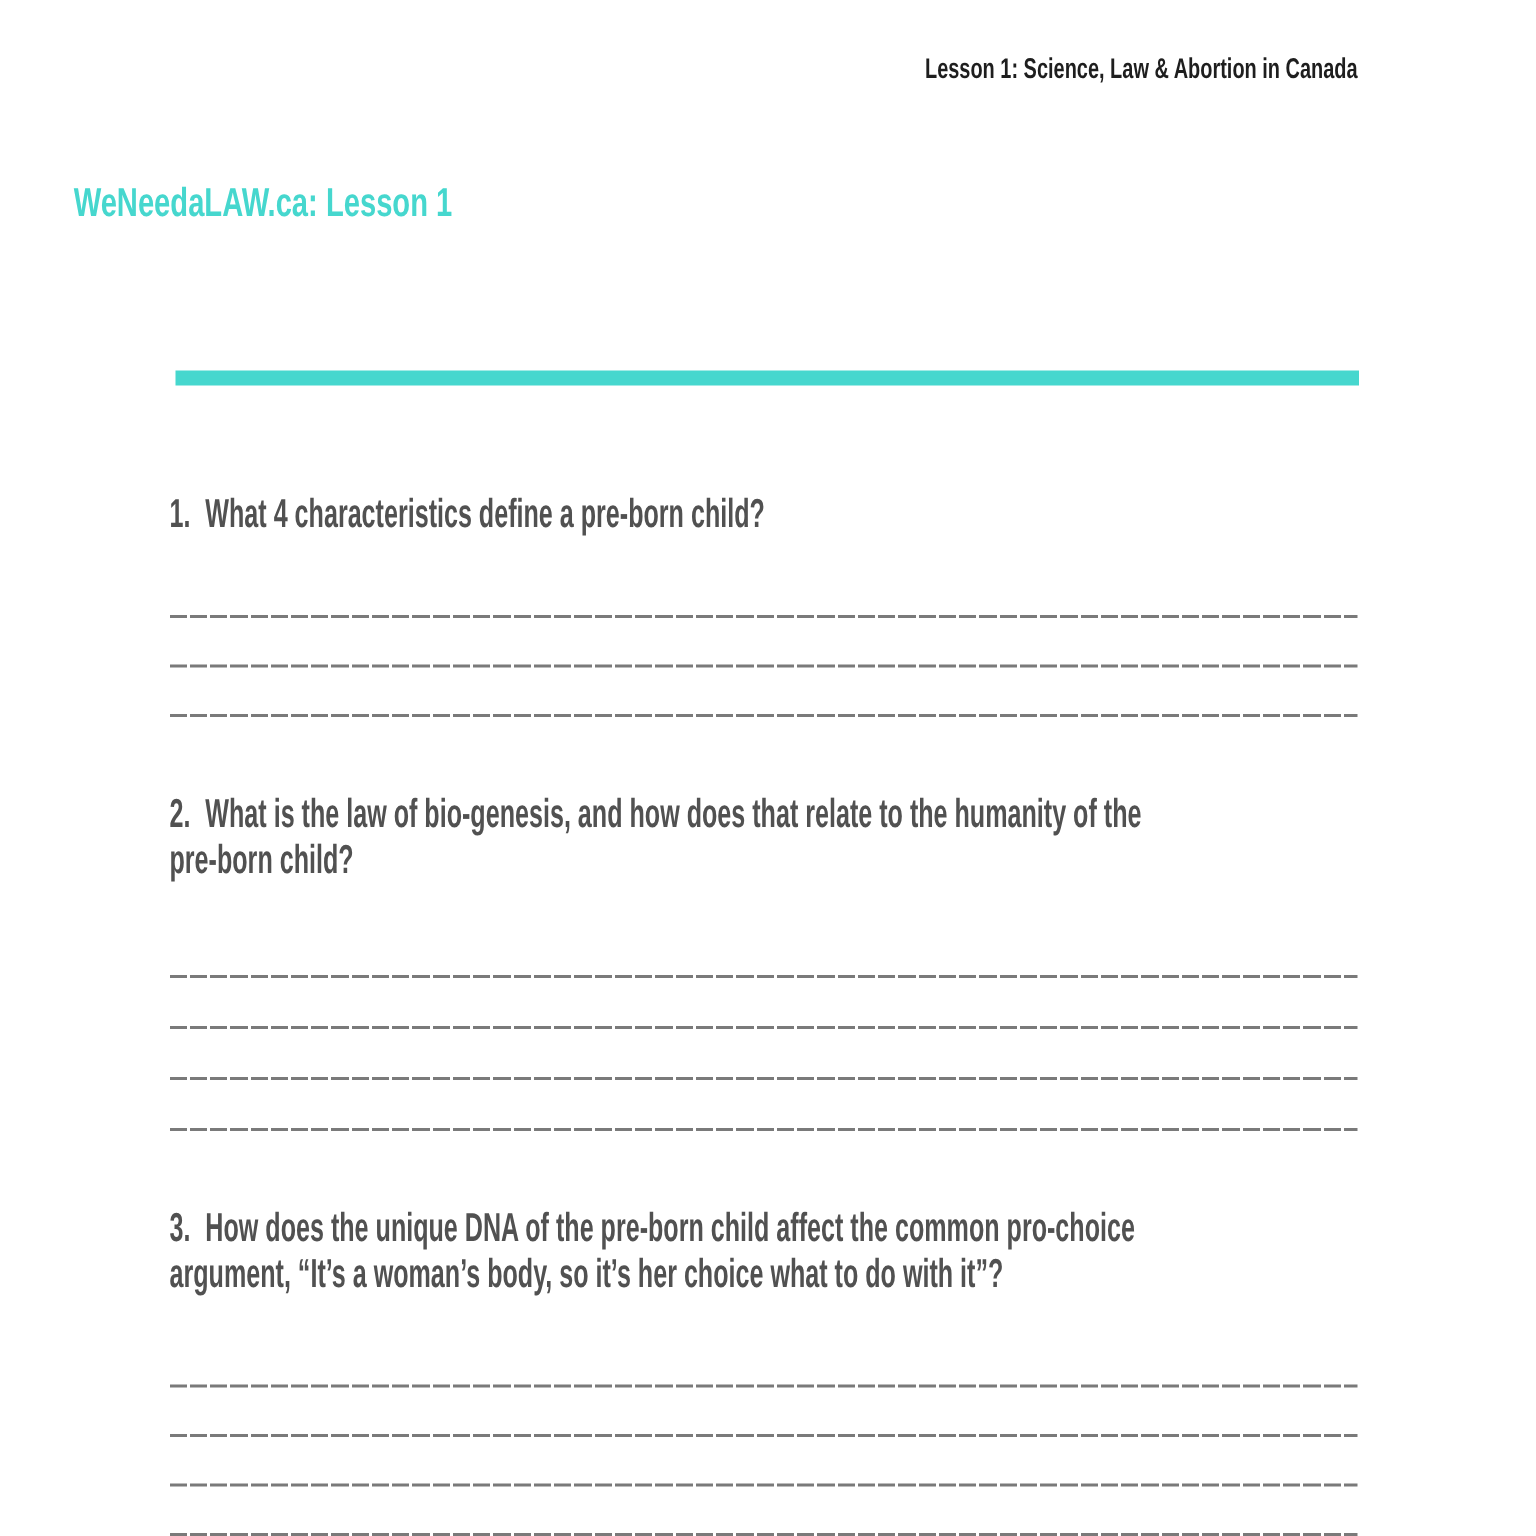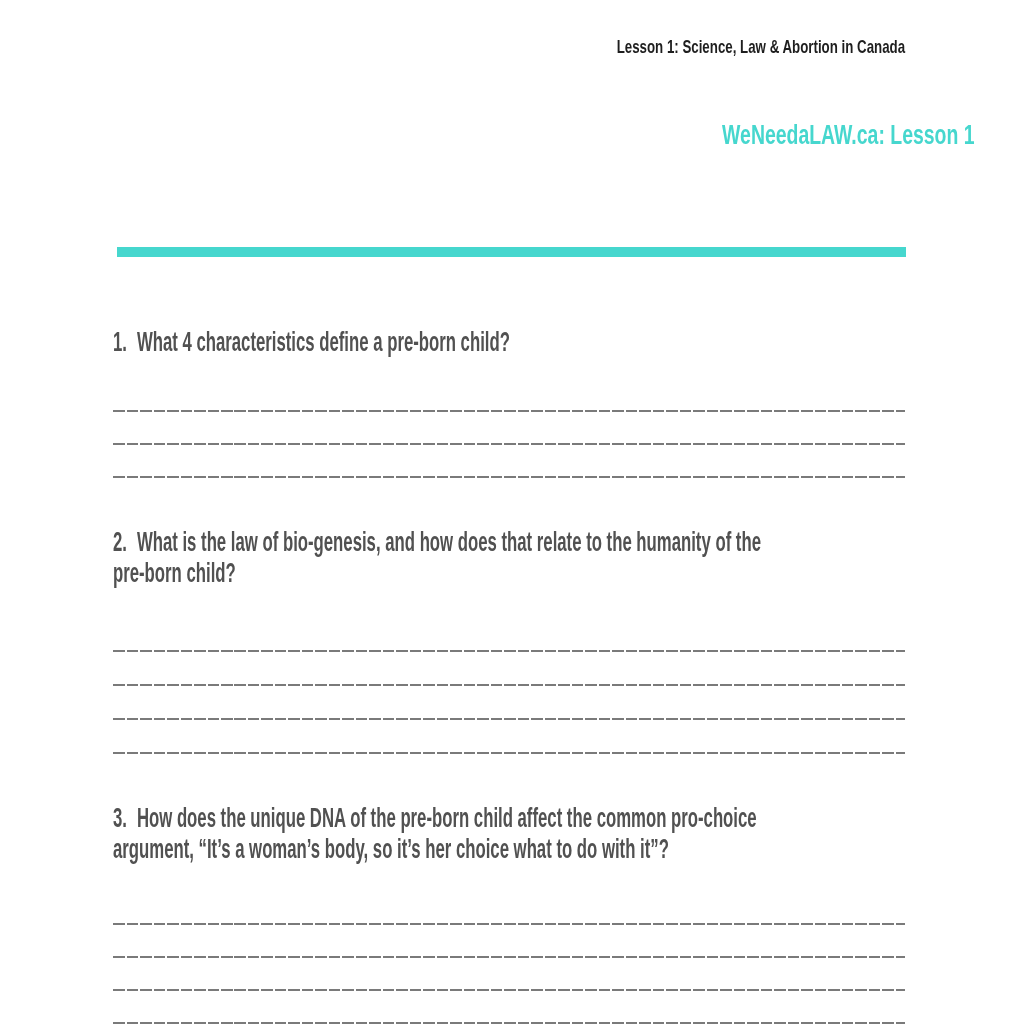--- a/index.html
+++ b/index.html
@@ -27,21 +27,21 @@
     white-space: nowrap;
     transform: scaleX(0.70);
     transform-origin: right top;
   }
 
   
   .center-row {
     position: absolute;
     left: 0;
     width: 1024px;
-    text-align: right;
+    text-align: left;
   }
   .subtitle-row { top: 120px; }
   .subtitle {
     display: inline-block;
     font-size: 27px;
     font-weight: bold;
     color: var(--accent);
     white-space: nowrap;
     transform: scaleX(0.72);
     transform-origin: center top;

